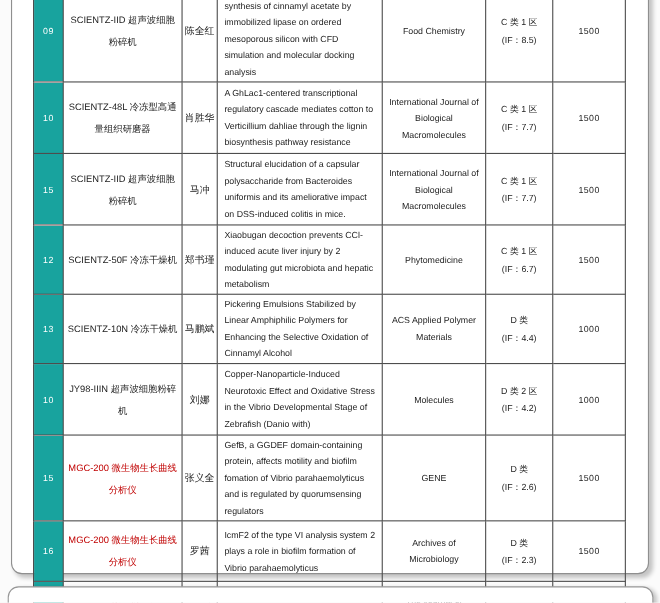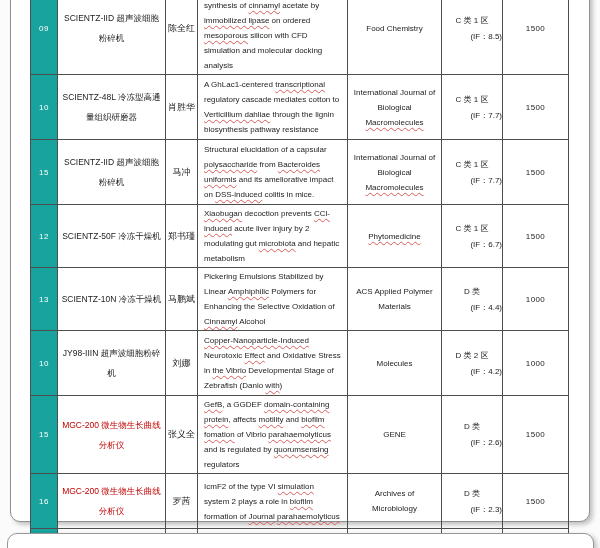--- a/index.html
+++ b/index.html
@@ -30,24 +30,23 @@
   td.c-name{
     text-align:center;font-size:9px;line-height:11px;padding:0 1px;
   }
   td.c-title{
     text-align:left;padding:1px 6px;line-height:15px;font-size:8px;
   }
   td.c-journal{
     text-align:center;padding:0 4px;line-height:15px;font-size:8px;
   }
   td.c-cat{text-align:center;font-size:8px;}
-  td.c-cat .l2{margin-top:5px;text-align:right;}
+  td.c-cat .l2{margin-top:5px;}
   td.c-amt{text-align:center;font-size:8px;letter-spacing:.4px;}
   .sp{
-    text-decoration:underline;
     text-decoration-style:wavy;
     text-decoration-color:#d95b5b;
     text-decoration-thickness:1px;
     text-underline-offset:2px;
   }
   .next-strip{
     position:absolute;left:7px;width:585px;top:533px;height:40px;
     background:#ffffff;border:1px solid #979797;border-radius:10px;
     box-shadow:3px 2px 4px rgba(0,0,0,0.22);
   }
@@ -150,21 +149,21 @@
     <td class="c-cat">
       <div class="l1">D 类</div>
       <div class="l2">(IF：2.6)</div>
     </td>
     <td class="c-amt">1500</td>
   </tr>
           <tr style="height: 55px;">
     <td class="c-no">16</td>
     <td class="c-equip" style="color: rgb(192, 0, 0);">MGC-200 微生物生长曲线分析仪</td>
     <td class="c-name">罗茜</td>
-    <td class="c-title">IcmF2 of the type VI <span class="sp">simulation</span> system 2 plays a role in <span class="sp">biofilm</span> formation of <span class="sp">Journal</span> <span class="sp">parahaemolyticus</span></td>
+    <td class="c-title">IcmF2 of the type VI <span class="sp">analysis</span> system 2 plays a role in <span class="sp">biofilm</span> formation of <span class="sp">Vibrio</span> <span class="sp">parahaemolyticus</span></td>
     <td class="c-journal">Archives of Microbiology</td>
     <td class="c-cat">
       <div class="l1">D 类</div>
       <div class="l2">(IF：2.3)</div>
     </td>
     <td class="c-amt">1500</td>
   </tr>
           <tr style="height: 41px;">
     <td class="c-no">17</td>
     <td class="c-equip" style="color: rgb(192, 0, 0);">MGC-200 微生物生长曲线分析仪</td>

